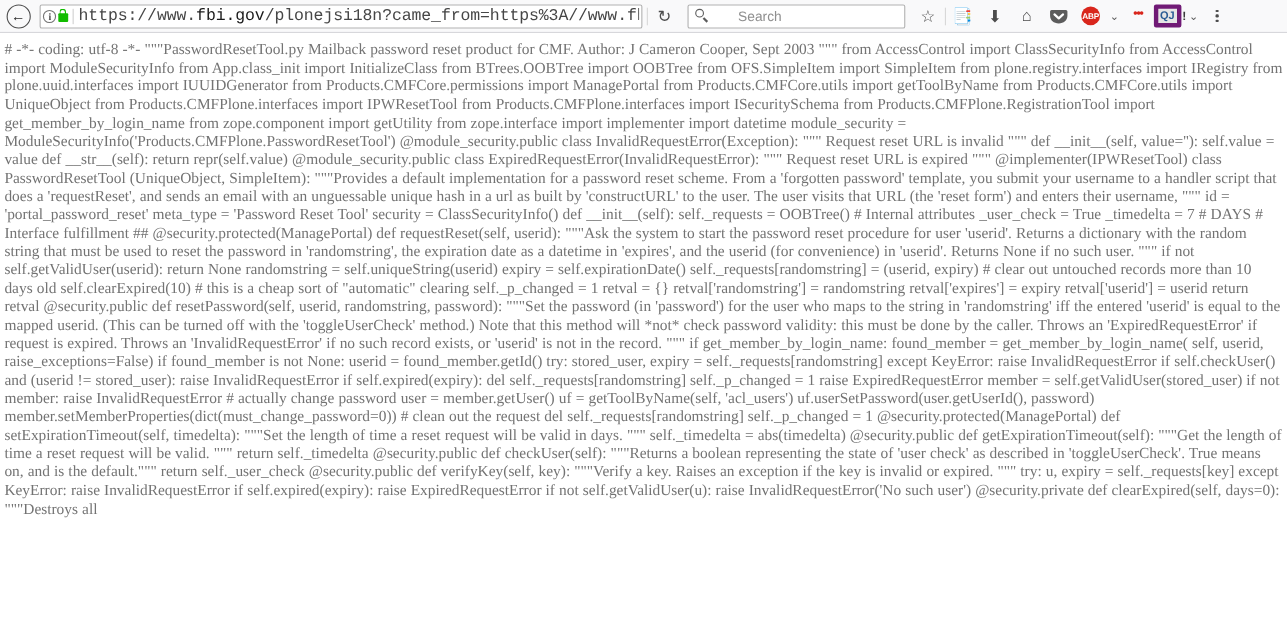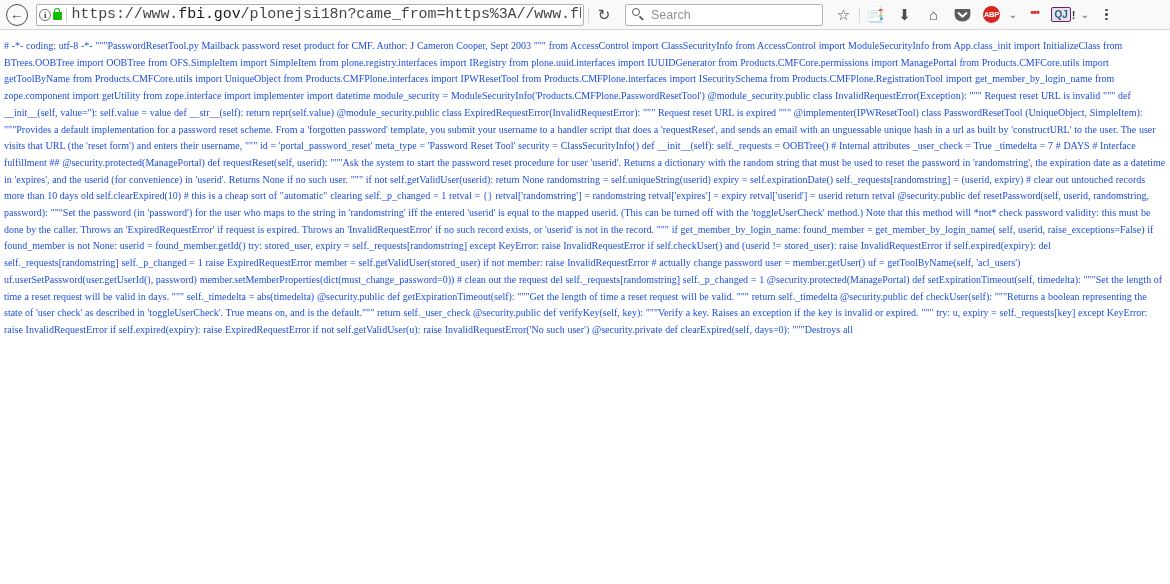--- a/index.html
+++ b/index.html
@@ -153,20 +153,21 @@
     width: 198px;
     height: 22px;
     margin-left: 8px;
     background: #ffffff;
     border: 1px solid #b1b1b1;
     border-radius: 2px;
     display: flex;
     align-items: center;
     box-sizing: border-box;
     padding: 0 6px;
+    gap: 20px;
   }
   .search-glass {
     width: 13px;
     height: 13px;
     position: relative;
     margin-right: 6px;
     flex: 0 0 auto;
   }
   .search-glass::before {
     content: "";
@@ -245,21 +246,21 @@
     flex: 0 0 auto;
   }
   .dots-icon {
     color: #d9261c;
     font-size: 11px;
     letter-spacing: -1px;
     font-weight: bold;
     margin-top: -6px;
   }
   .qj-badge {
-    border: 1px solid #701a75;
+    border: 4px solid #701a75;
     background: #e5e5e5;
     color: #2a5c94;
     font-size: 10px;
     font-weight: bold;
     padding: 0 2px;
     border-radius: 2px;
     font-family: "Liberation Sans", sans-serif;
     line-height: 13px;
   }
   .bang {
@@ -284,23 +285,23 @@
 
   
   .page {
     padding: 8px 2px 0 2px;
     box-sizing: border-box;
     height: 554px;
     overflow: hidden;
   }
   .code-dump {
     font-family: "Liberation Serif", serif;
-    font-size: 10px;
+    font-size: 14px;
     line-height: 16.7px;
-    color: #1d4ed8;
+    color: #737373;
     white-space: normal;
     word-spacing: 0.2px;
     text-align: left;
     margin: 0;
     padding: 0 2px;
     hyphens: none;
     overflow-wrap: normal;
   }
 </style>
 </head>

